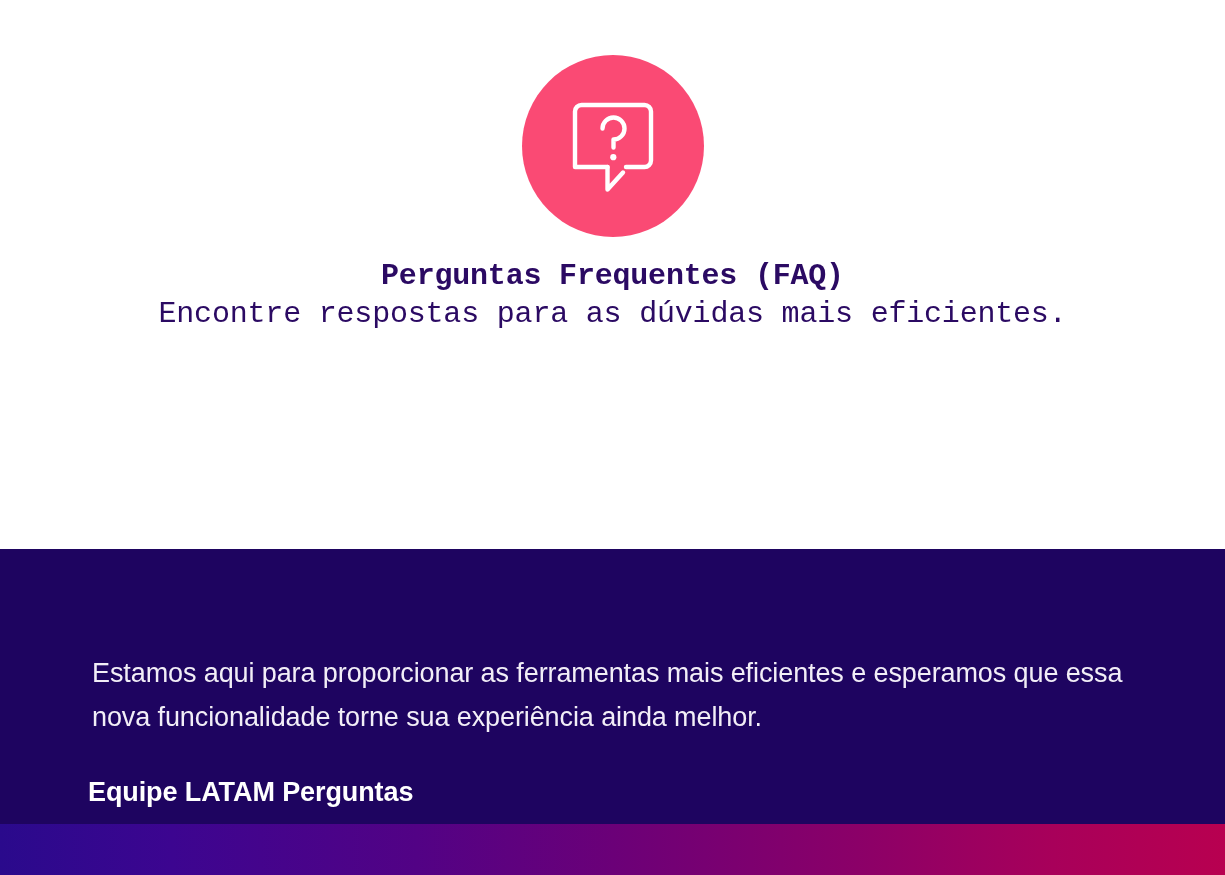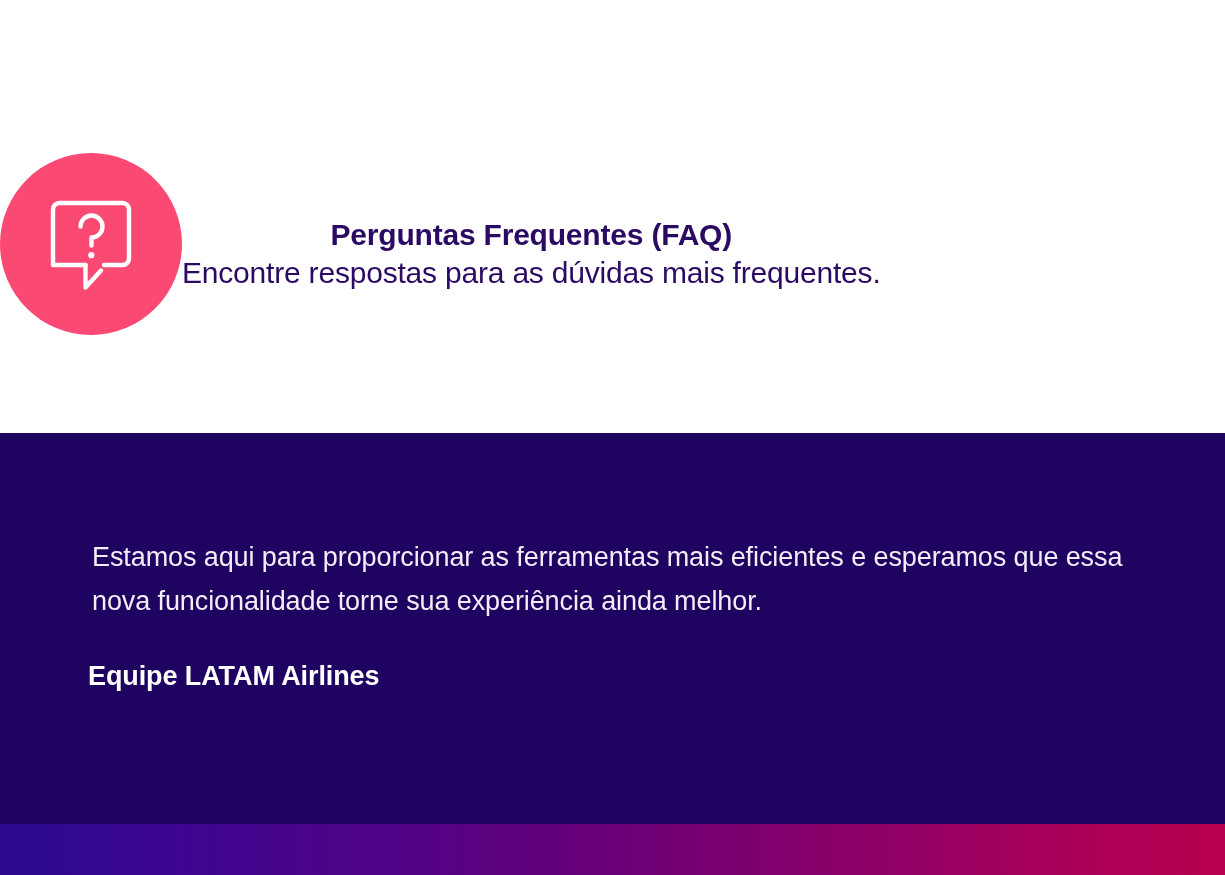--- a/index.html
+++ b/index.html
@@ -20,27 +20,28 @@
     position: relative;
     width: 1225px;
     height: 875px;
     display: flex;
     flex-direction: column;
   }
 
   
   .hero {
     position: relative;
-    height: 433px;
+    height: 549px;
     background: #ffffff;
     display: flex;
-    flex-direction: row;
+    flex-direction: column;
     align-items: center;
     box-sizing: border-box;
     padding-top: 55px;
+    font-family: Liberation Mono, monospace;
   }
 
   .faq-badge {
     width: 182px;
     height: 182px;
     border-radius: 50%;
     background: #FA4A74;
     display: flex;
     align-items: center;
     justify-content: center;
@@ -140,25 +141,25 @@
 
           <path d="M41.5 34.5 A11 11 0 1 1 52.5 45.5 L52.5 53.5"></path>
 
           <circle cx="52.3" cy="63.2" r="3.1" fill="#FFFFFF" stroke="none"></circle>
         </svg>
       </span>
     </div>
 
     <div class="hero-text">
       <span class="hero-title">Perguntas Frequentes (FAQ)</span>
-      <span class="hero-subtitle">Encontre respostas para as dúvidas mais frequentes.</span>
+      <span class="hero-subtitle">Encontre respostas para as dúvidas mais eficientes.</span>
     </div>
 
   </section>
 
   <section class="message-panel">
     <p class="message-body">Estamos aqui para proporcionar as ferramentas mais eficientes e esperamos que essa nova funcionalidade torne sua experiência ainda melhor.</p>
-    <p class="message-signature">Equipe LATAM Airlines</p>
+    <p class="message-signature">Equipe LATAM Perguntas</p>
   </section>
 
   <div class="footer-bar"></div>
 
 </div>
 
 </body></html>

